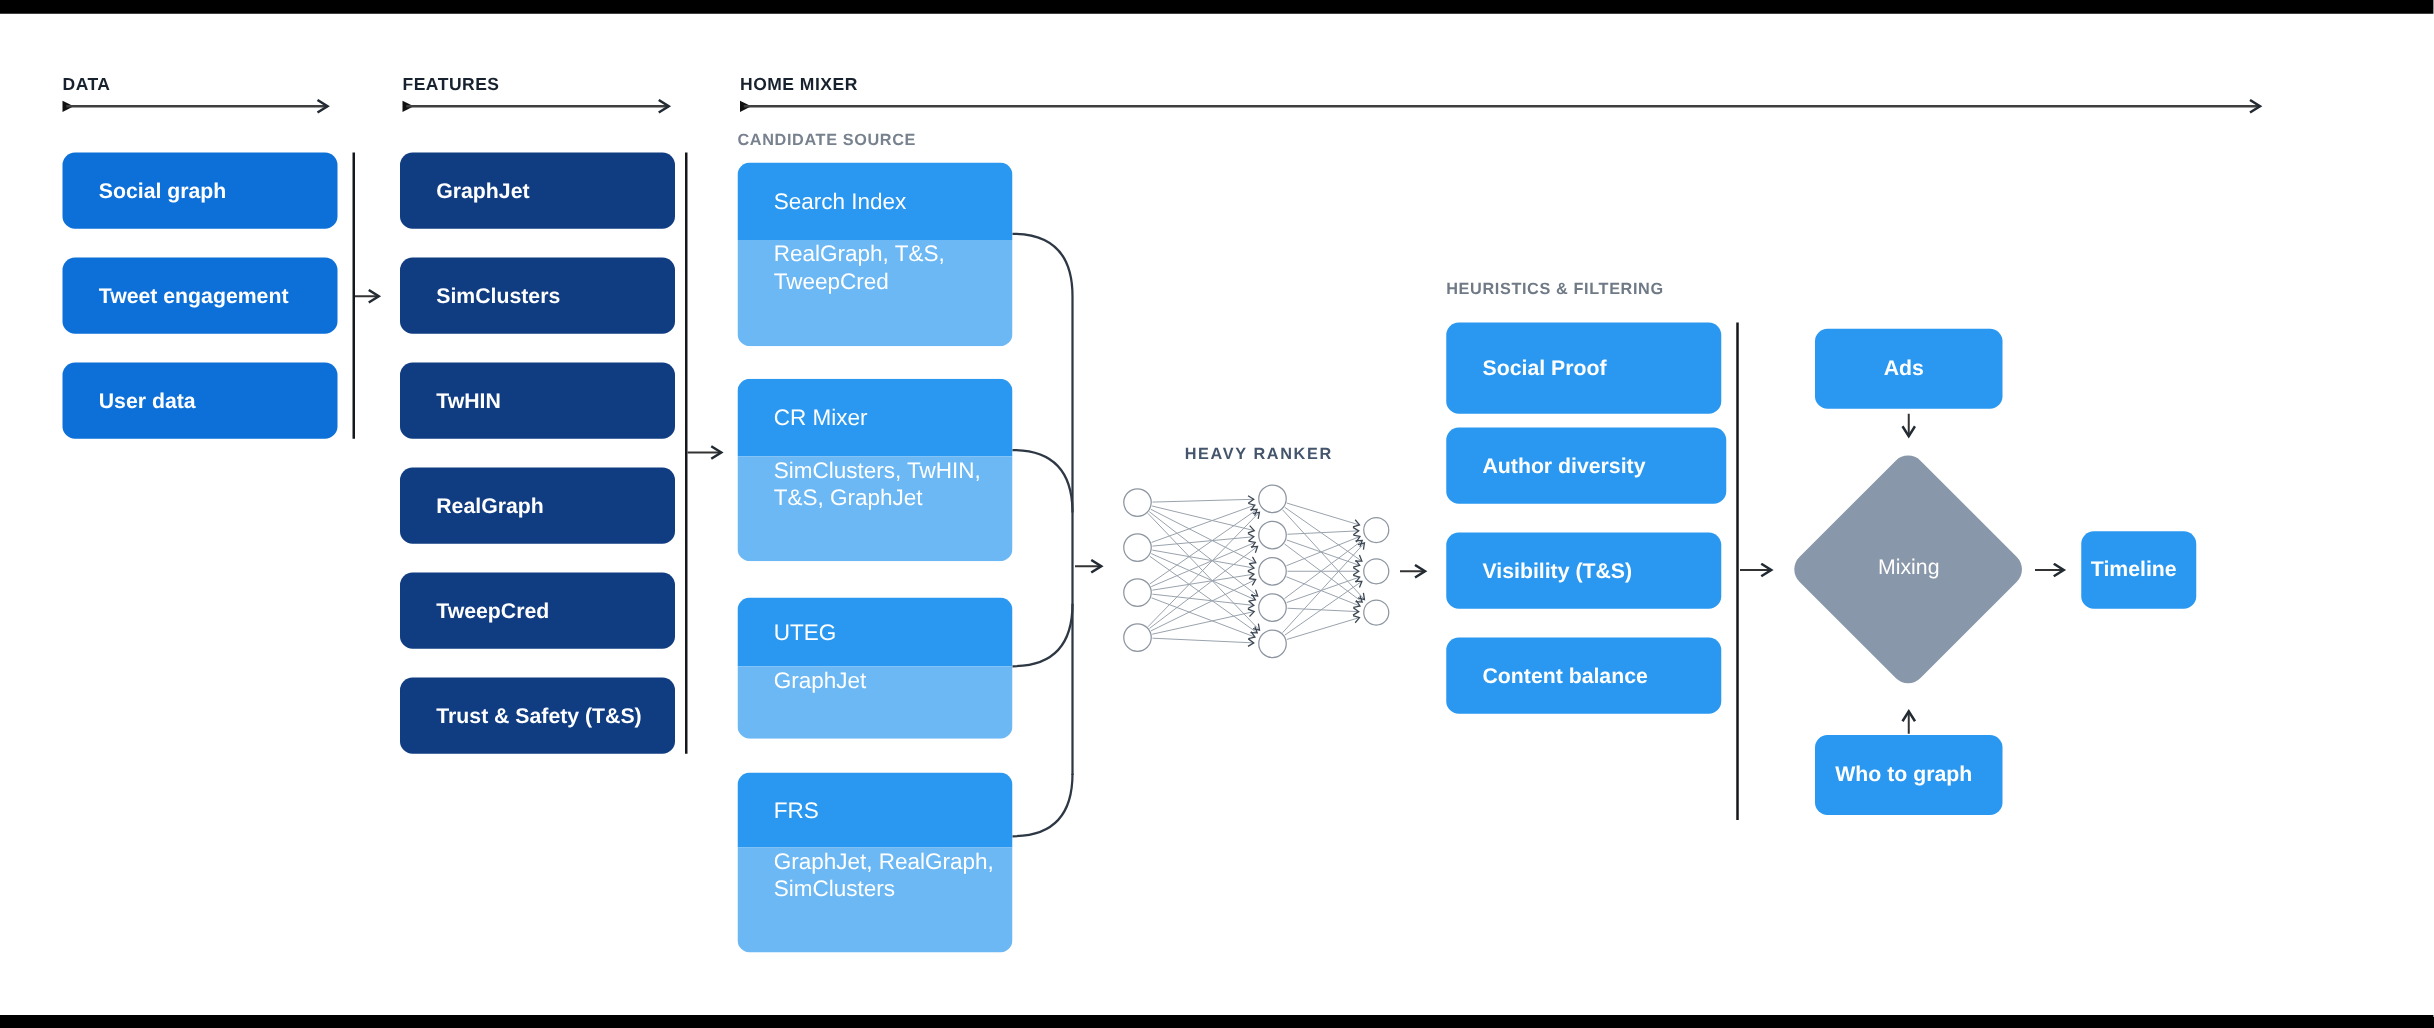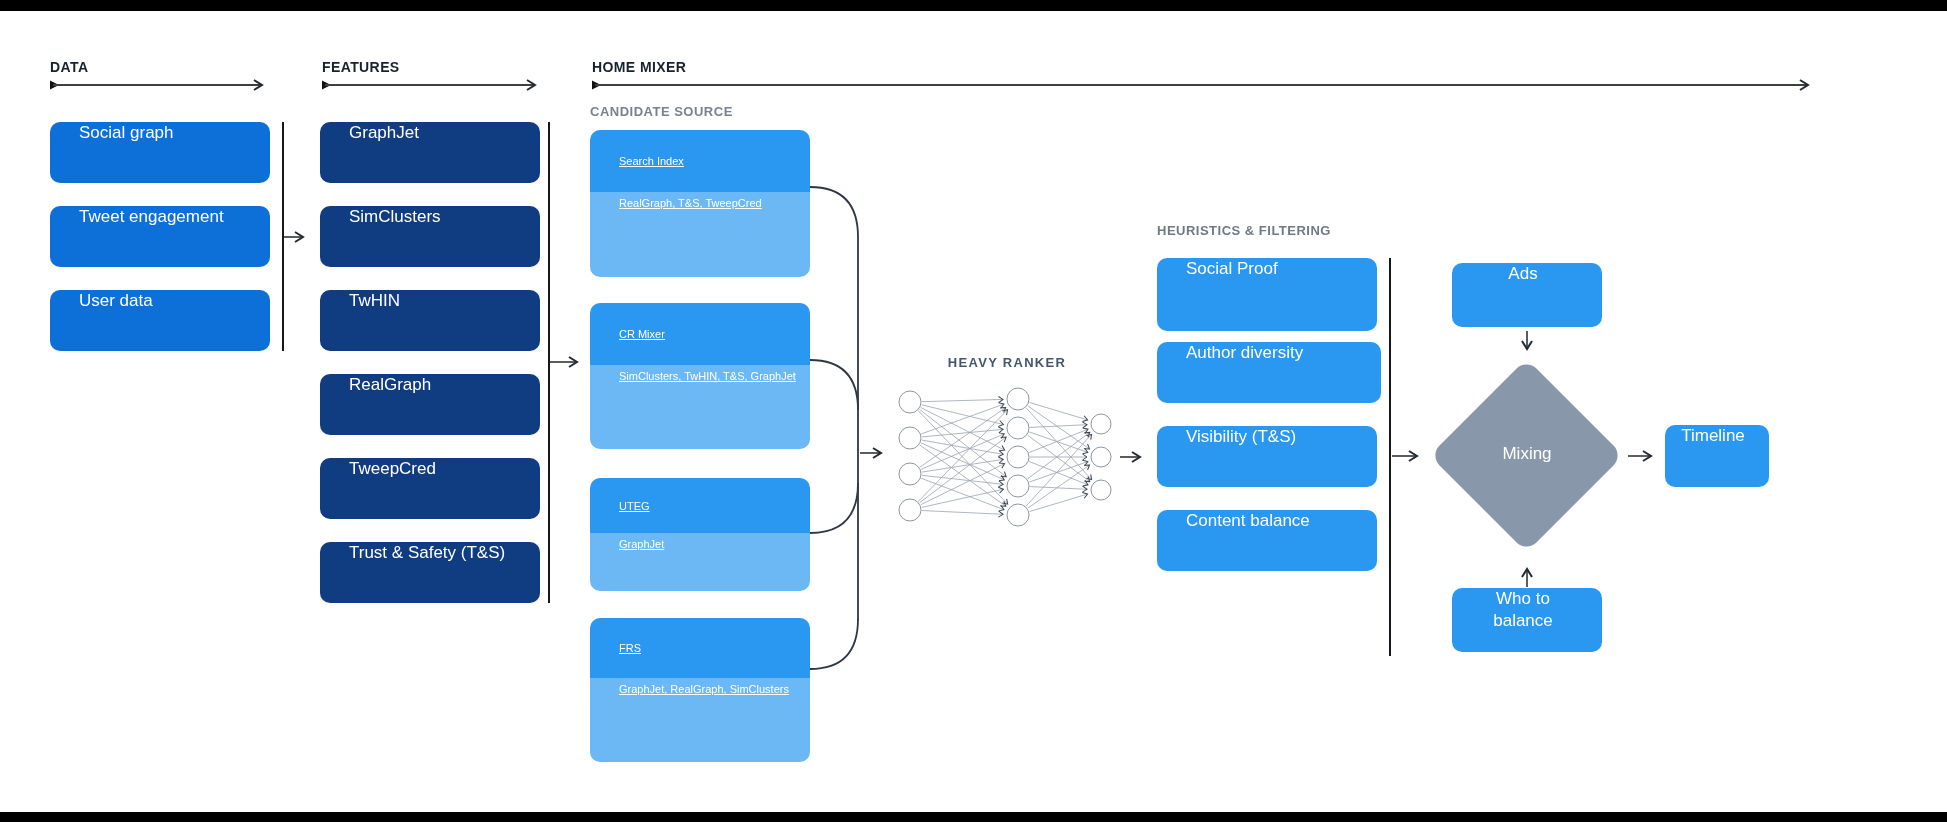--- a/index.html
+++ b/index.html
@@ -19,31 +19,31 @@
     position:absolute;font-size:13px;font-weight:600;color:#78828e;
     letter-spacing:.5px;white-space:nowrap;text-align:right;
   }
   .hr-title{
     position:absolute;font-size:13px;font-weight:600;color:#45566c;
     letter-spacing:1.3px;white-space:nowrap;text-align:center;width:160px;
   }
 
   .box{
     position:absolute;box-sizing:border-box;border-radius:10px;color:#fff;
-    display:flex;align-items:flex-start;padding-left:29px;padding-right:20px;
-    font-size:17px;line-height:22px;
+    display:flex;align-items:center;padding-left:29px;padding-right:20px;
+    font-size:17px;line-height:22px;font-weight:bold;
   }
   .box.centered{justify-content:center;padding-left:12px;text-align:center;}
   .blue{background:#0d70d8;}
   .navy{background:#103c82;}
   .bright{background:#2a98f0;}
 
   .cand-group{
     position:absolute;width:220px;border-radius:10px;overflow:hidden;
-    color:#fff;font-size:11px;line-height:22px;text-decoration:underline;
+    color:#fff;font-size:18px;line-height:22px;
   }
   .cand-head{background:#2a98f0;display:flex;align-items:center;
     padding-left:29px;padding-right:12px;box-sizing:border-box;}
   .cand-sub{background:#6cb8f4;display:flex;
     padding-left:29px;padding-right:14px;box-sizing:border-box;}
 
   .diamond{
     position:absolute;left:1458px;top:387px;width:137px;height:137px;
     background:#8897a9;border-radius:14px;transform:rotate(45deg);
   }
@@ -142,23 +142,23 @@
   <div class="box bright" style="left:1157px;top:426px;width:220px;height:61px;">
       <span>Visibility (T&amp;S)</span>
     </div>
 
   <div class="box bright centered" style="left:1452px;top:263px;width:150px;height:64px;">
       <span>Ads</span>
     </div>
   <div class="diamond"></div>
   <div class="diamond-label">Mixing</div>
   <div class="box bright centered" style="left:1452px;top:588px;width:150px;height:64px;">
-      <span>Who to balance</span>
-    </div>
-  <div class="box bright centered" style="left:1665px;top:425px;width:104px;height:62px;">
+      <span>Who to graph</span>
+    </div>
+  <div class="box bright centered" style="left:1665px;top:425px;width:92px;height:62px;">
       <span>Timeline</span>
     </div>
 
   <svg class="overlay" width="1947" height="822" viewBox="0 0 1947 822">
     <defs>
       <marker id="chev" markerWidth="14" markerHeight="14" refX="9" refY="6" orient="auto" markerUnits="userSpaceOnUse">
         <path d="M1,1 L9,6 L1,11" fill="none" stroke="#222a33" stroke-width="2"></path>
       </marker>
       <marker id="chevSm" markerWidth="8" markerHeight="8" refX="5" refY="3.5" orient="auto" markerUnits="userSpaceOnUse">
         <path d="M0.5,0.5 L5,3.5 L0.5,6.5" fill="none" stroke="#3c4652" stroke-width="1"></path>

